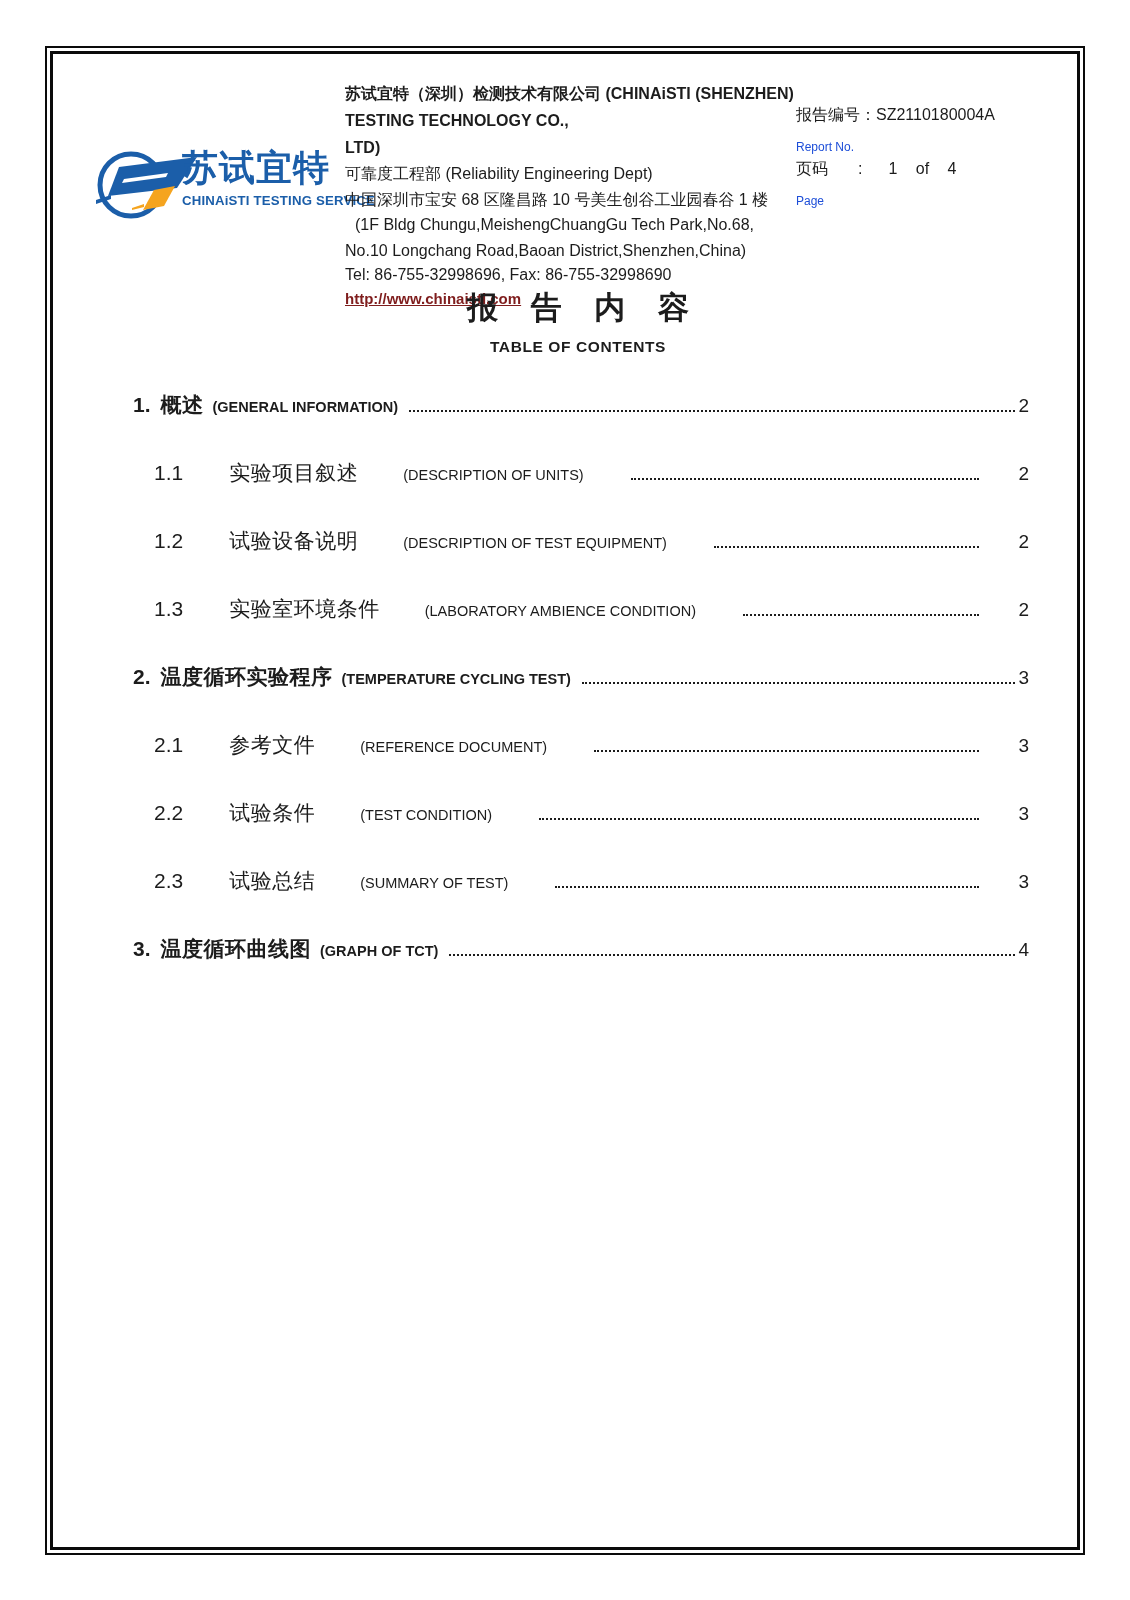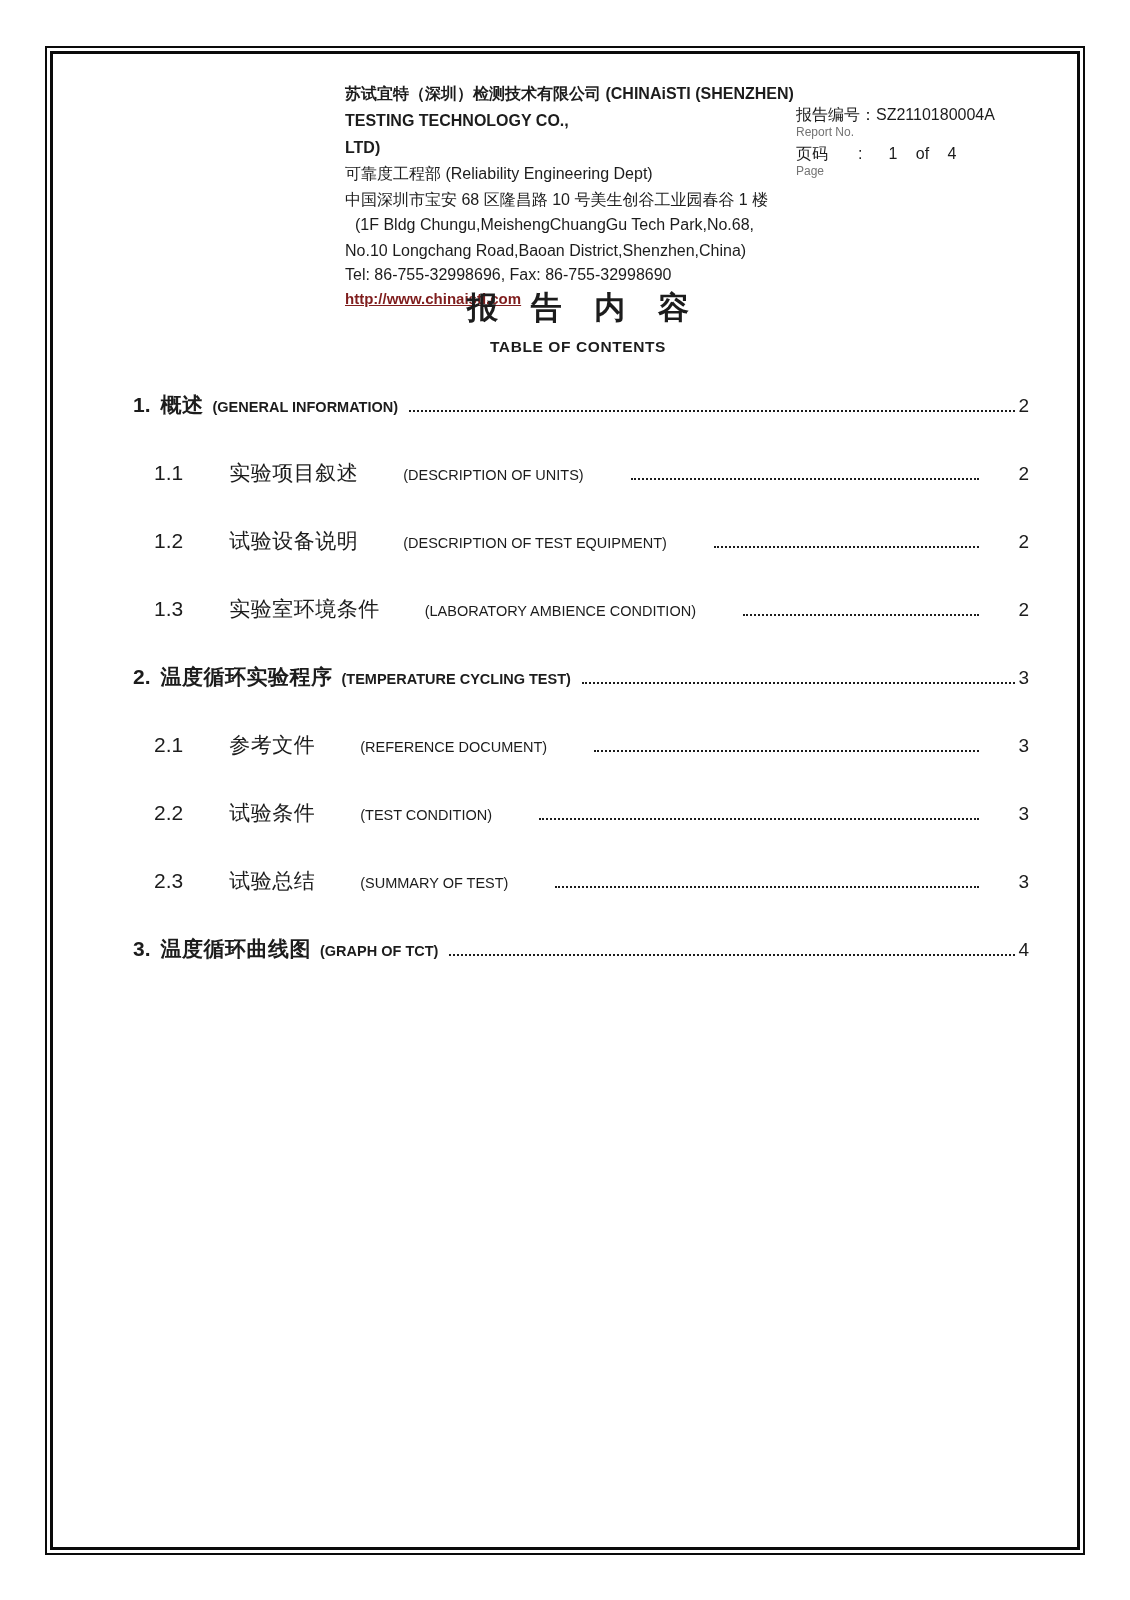--- a/index.html
+++ b/index.html
@@ -75,21 +75,21 @@
   }
 
   
   .report-info {
     position: absolute;
     left: 796px;
     top: 104px;
     font-size: 16px;
   }
   .ri-main { display: flex; align-items: baseline; line-height: 21px; }
-  .ri-sub { font-size: 12px; line-height: 15px; margin-bottom: 3px; color: #737373; }
+  .ri-sub { font-size: 12px; line-height: 15px; margin-bottom: 3px; color: #1d4ed8; margin-top: 15px; }
   .page-row { margin-top: 2px; }
   .page-row .colon { margin-left: 30px; }
   .page-row .page-val { margin-left: 26px; word-spacing: 14px; }
 
   
   .title-block {
     position: absolute;
     top: 287px;
     left: 0;
     width: 100%;
@@ -141,20 +141,34 @@
 </style>
 </head>
 <body>
 
 <div class="page">
 
   <div class="frame-outer">
     <div class="frame-inner"></div>
   </div>
 
+  <div class="logo-block">
+    <svg class="logo-mark" width="106" height="74" viewBox="0 0 106 74" aria-hidden="true">
+      <circle cx="35" cy="39" r="31" fill="none" stroke="#1b5ea9" stroke-width="5"></circle>
+      <polygon points="0,54 15,49 15,53 0,58" fill="#1b5ea9"></polygon>
+      <polygon points="23,21 101,11 81,42 12,50" fill="#1b5ea9"></polygon>
+      <polygon points="28,33 72,27 70,31 26,37" fill="#ffffff"></polygon>
+      <polygon points="58,44 79,40 68,60 47,64" fill="#f5a41f"></polygon>
+      <polygon points="36,62 48,58 48,61 36,64" fill="#f5a41f"></polygon>
+    </svg>
+    <div class="logo-text">
+      <div class="logo-name" style="color:#1b5ea9">苏试宜特</div>
+      <div class="logo-tagline" style="color:#1b5ea9">CHINAiSTI TESTING SERVICE</div>
+    </div>
+  </div>
 
   <div class="header-text">
     <div class="company-name">苏试宜特（深圳）检测技术有限公司 (CHINAiSTI (SHENZHEN) TESTING TECHNOLOGY CO.,</div>
     <div class="company-name">LTD)</div>
     <div class="hline">可靠度工程部 (Reliability Engineering Dept)</div>
     <div class="hline">中国深圳市宝安 68 区隆昌路 10 号美生创谷工业园春谷 1 楼</div>
     <div class="hline indent">(1F Bldg Chungu,MeishengChuangGu Tech Park,No.68,</div>
     <div class="hline">No.10 Longchang Road,Baoan District,Shenzhen,China)</div>
     <div class="hline tel">Tel: 86-755-32998696, Fax: 86-755-32998690</div>
     <a class="website">http://www.chinaisti.com</a>

